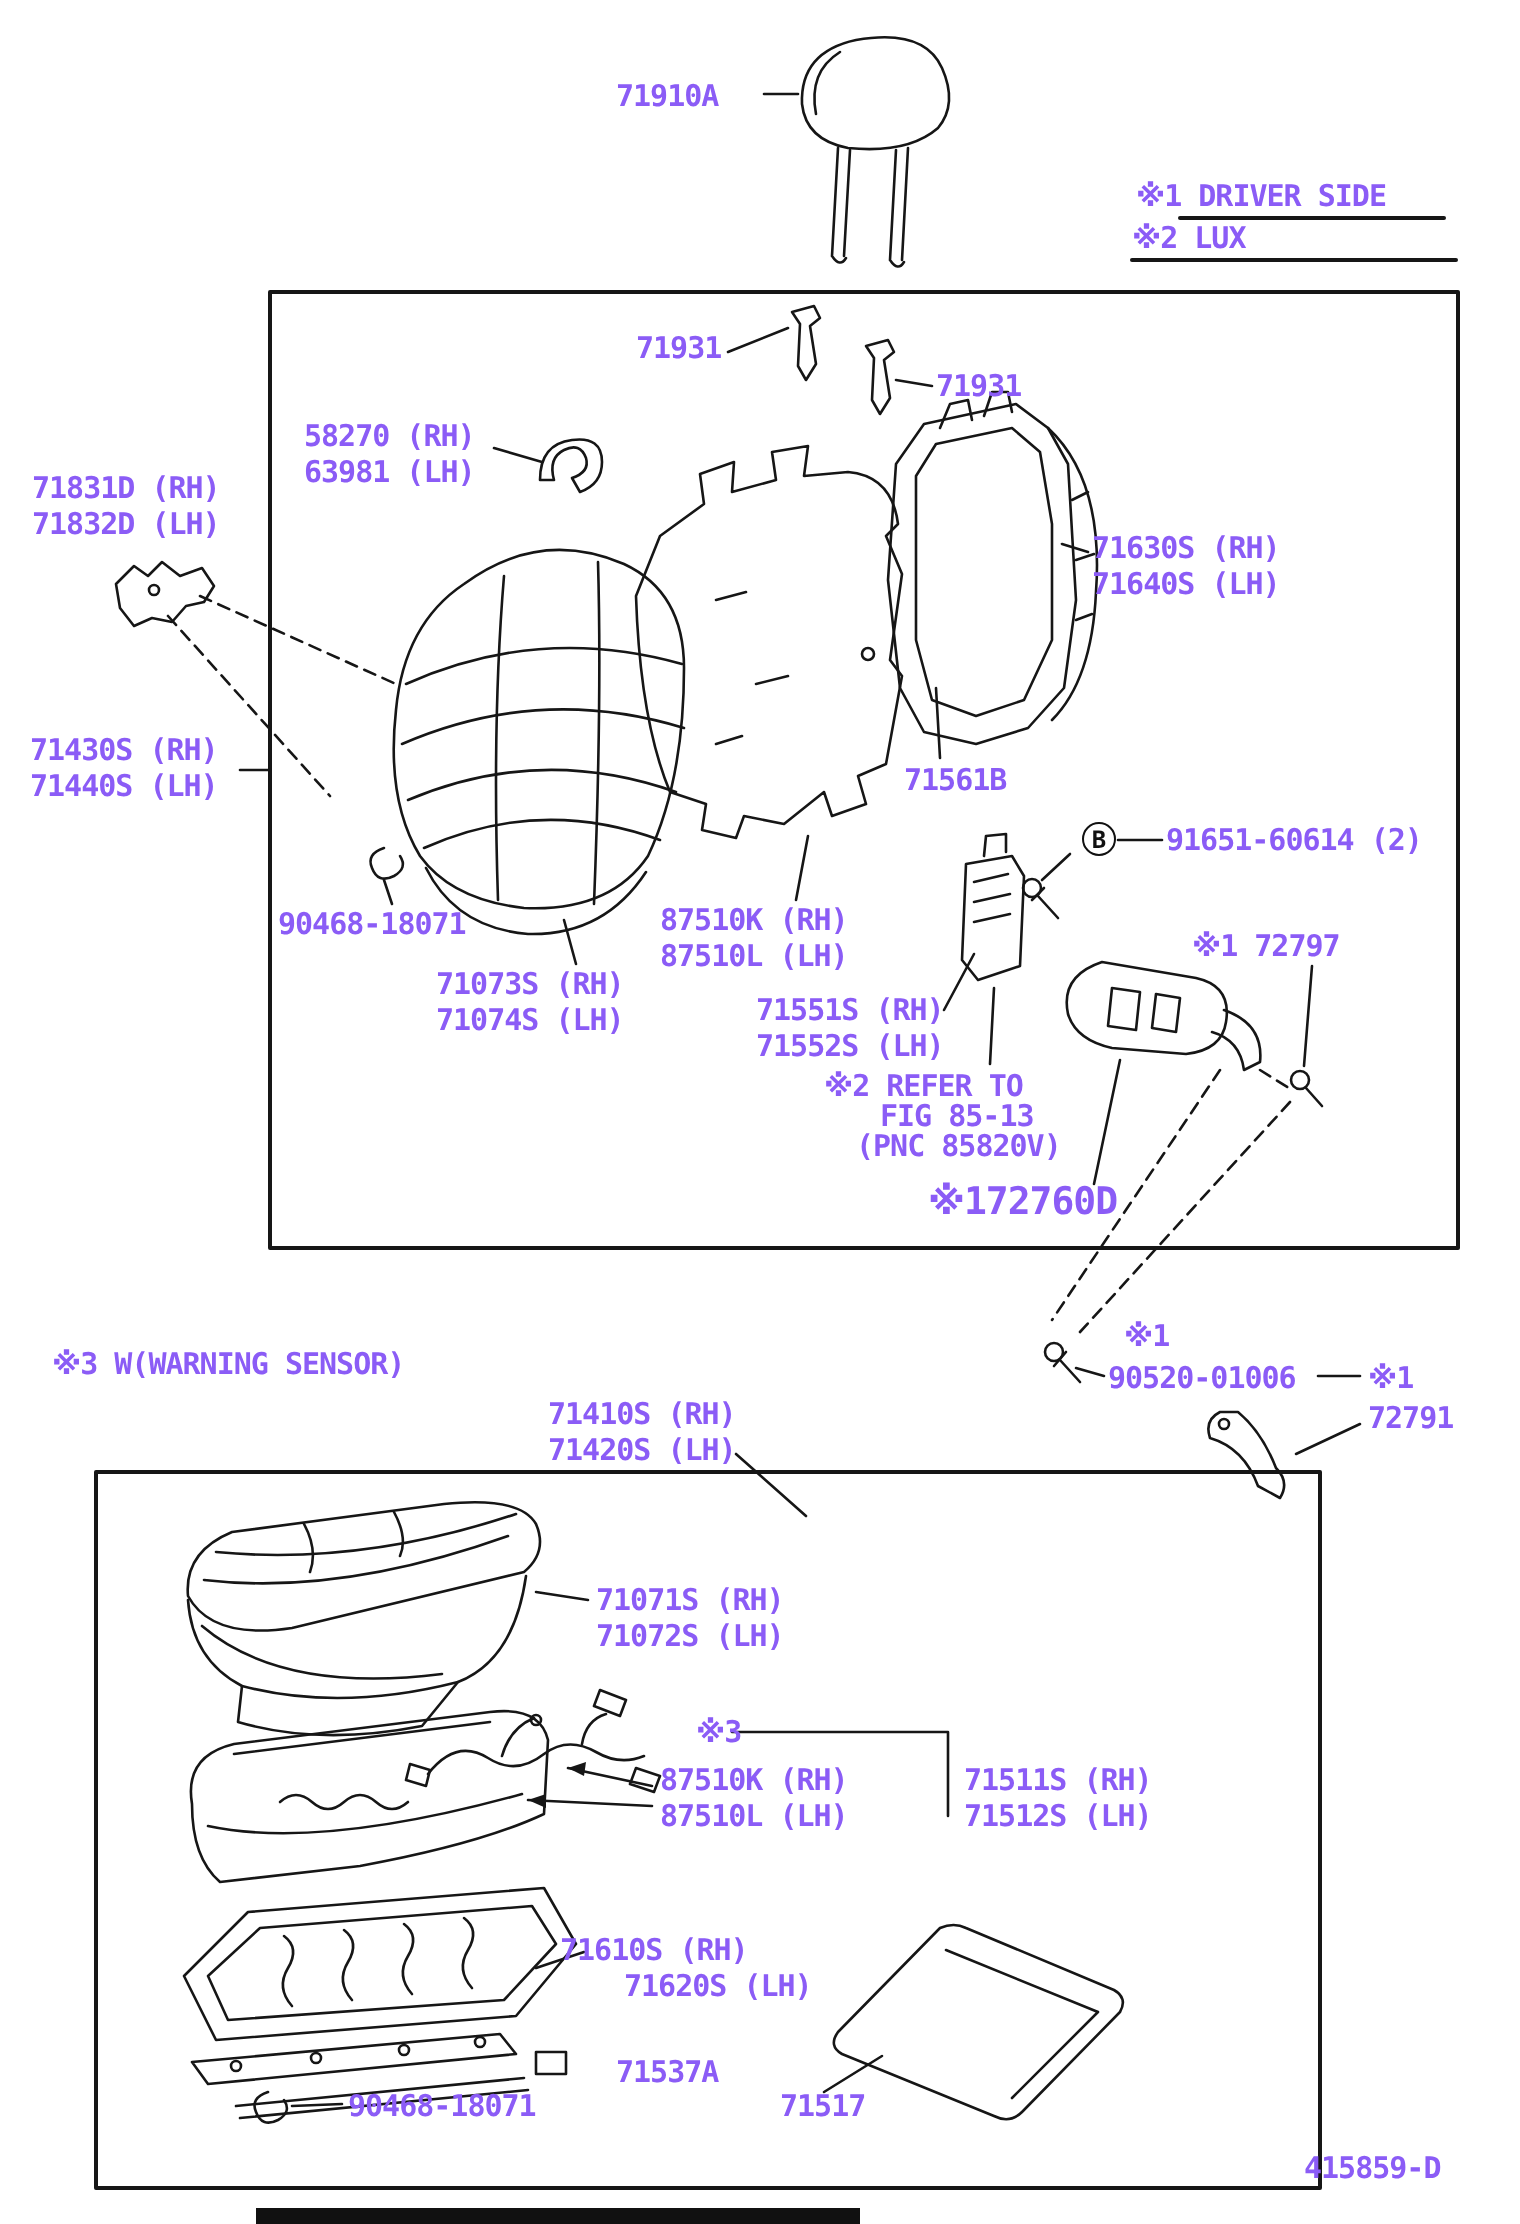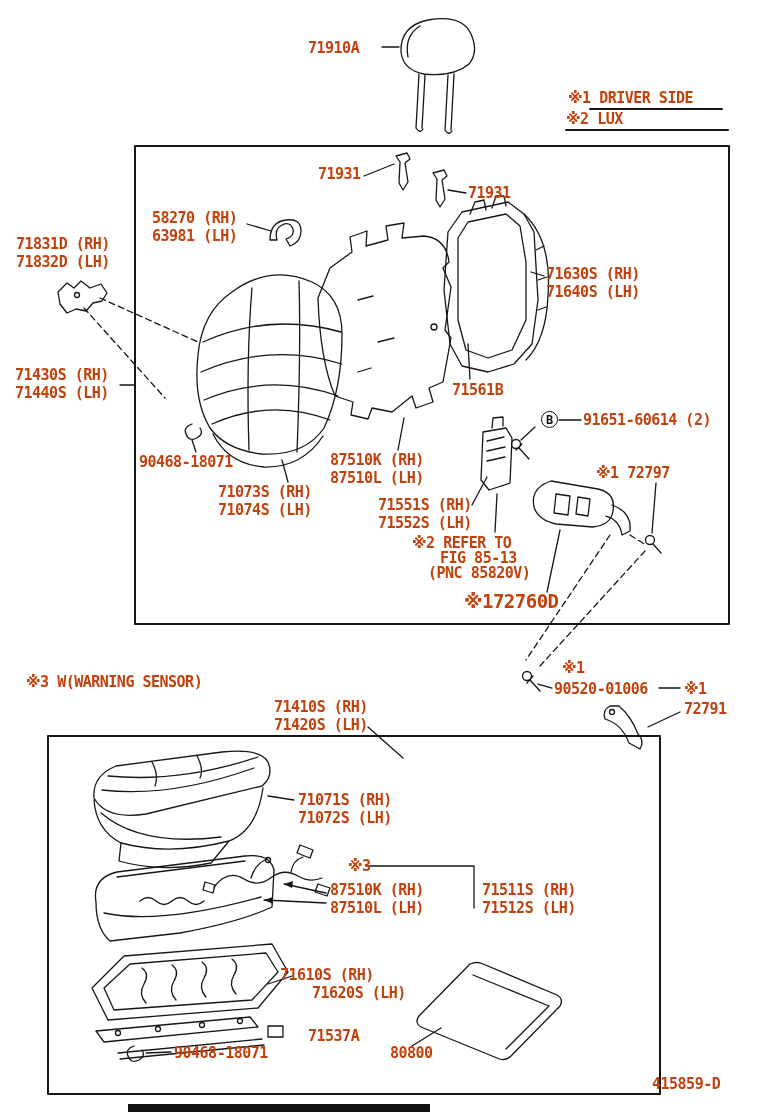--- a/index.html
+++ b/index.html
@@ -1,18 +1,18 @@
 <!DOCTYPE html>
 <html><head>
 <meta charset="utf-8">
 <style>
   html,body{margin:0;padding:0;background:#fff;}
   .page{position:relative;width:760px;height:1112px;background:#ffffff;overflow:hidden;
         font-family:"DejaVu Sans Mono","DejaVu Sans",monospace;}
-  .lbl{position:absolute;font-size:15px;font-weight:bold;color:#c2410c;
+  .lbl{position:absolute;font-size:15px;font-weight:bold;color:#8b5cf6;
        white-space:nowrap;letter-spacing:-0.5px;line-height:18px;}
   .lbl.big{font-size:19px;letter-spacing:-0.5px;}
   .bcircle{position:absolute;width:17px;height:17px;border:1.7px solid #111;border-radius:50%;
            font-size:12px;font-weight:bold;color:#111;display:flex;align-items:center;justify-content:center;
            box-sizing:border-box;background:#fff;}
   .art{position:absolute;left:0;top:0;}
   .art *{stroke:#161616;fill:none;stroke-width:1.3;stroke-linecap:round;stroke-linejoin:round;}
   .art .thick{stroke-width:2;}
   .art .dash{stroke-dasharray:6 4;}
   .art .solid{fill:#161616;stroke:none;}
@@ -246,18 +246,18 @@
   <div class="lbl" style="left:298px;top:809px">71072S (LH)</div>
   <div class="lbl" style="left:348px;top:857px">※3</div>
   <div class="lbl" style="left:330px;top:881px">87510K (RH)</div>
   <div class="lbl" style="left:330px;top:899px">87510L (LH)</div>
   <div class="lbl" style="left:482px;top:881px">71511S (RH)</div>
   <div class="lbl" style="left:482px;top:899px">71512S (LH)</div>
   <div class="lbl" style="left:280px;top:966px">71610S (RH)</div>
   <div class="lbl" style="left:312px;top:984px">71620S (LH)</div>
   <div class="lbl" style="left:308px;top:1027px">71537A</div>
   <div class="lbl" style="left:174px;top:1044px">90468-18071</div>
-  <div class="lbl" style="left:390px;top:1044px">80800</div>
+  <div class="lbl" style="left:390px;top:1044px">71517</div>
 
   <div class="lbl" style="left:652px;top:1075px">415859-D</div>
 
   <div class="bottom-bar"></div>
 </div>
 
 </body></html>

